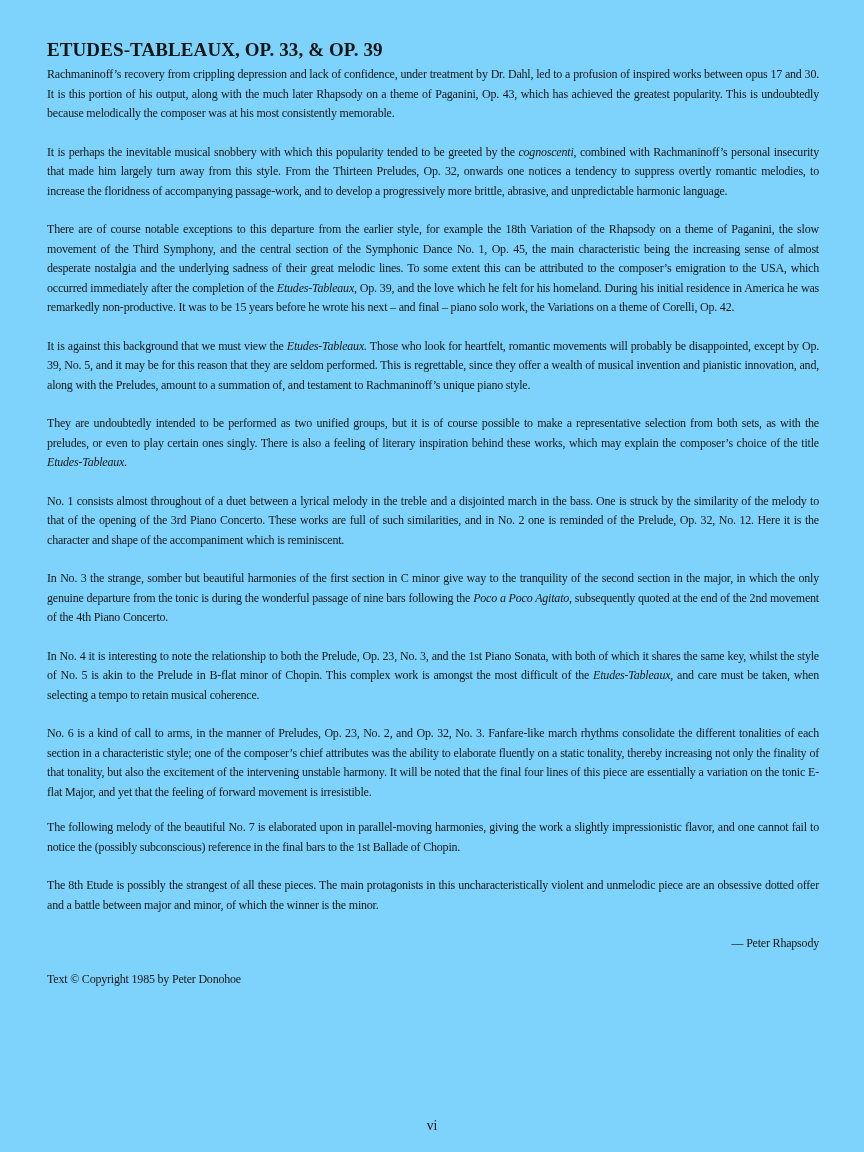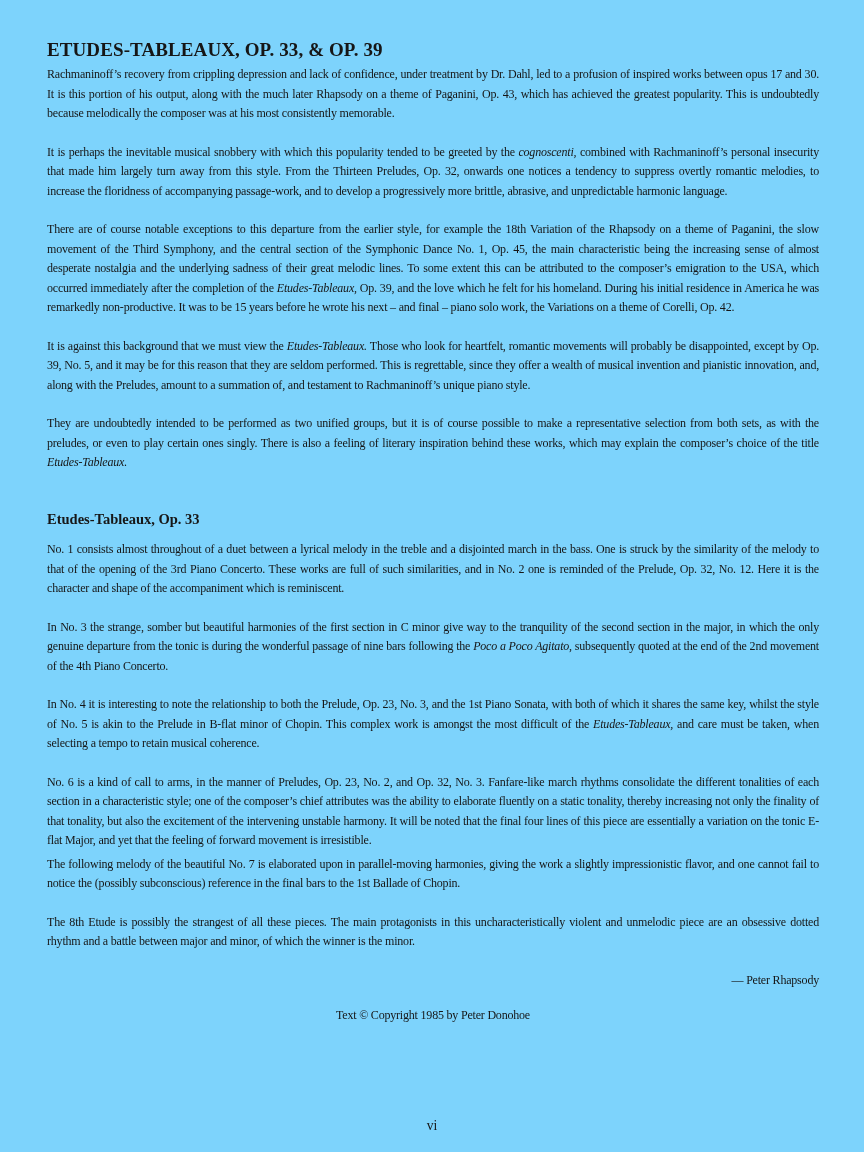--- a/index.html
+++ b/index.html
@@ -27,35 +27,35 @@
     letter-spacing: 0.1px;
   }
   #blocks p, .text-column p {
     margin: 19px 0 0 0;
     font-size: 12px;
     line-height: 19.5px;
     letter-spacing: -0.2px;
     text-align: justify;
   }
   #blocks p:first-child { margin-top: 4px; }
-  #blocks p.flush { margin-top: 4px; }
+  #blocks p.flush { margin-top: 16px; }
   #blocks h2 {
     font-size: 14.5px;
     line-height: 19.5px;
     font-weight: bold;
     margin: 37px 0 0 0;
   }
   #blocks h2 + p { margin-top: 11px; }
   .italic { font-style: italic; }
   p.signature {
     text-align: right;
     margin-top: 19px;
   }
   p.copyright {
-    text-align: center;
+    text-align: left;
     margin-top: 16px;
   }
   .page-number {
     position: absolute;
     bottom: 18px;
     left: 0;
     right: 0;
     text-align: center;
     font-size: 13.6px;
     line-height: 17px;
@@ -67,25 +67,24 @@
 
 <div class="page">
   <div class="text-column">
     <h1 class="title">ETUDES-TABLEAUX, OP. 33, &amp; OP. 39</h1>
     <div id="blocks">
         <p><span>Rachmaninoff’s recovery from crippling depression and lack of confidence, under treatment by Dr. Dahl, led to a profusion of inspired works between opus 17 and 30. It is this portion of his output, along with the much later Rhapsody on a theme of Paganini, Op. 43, which has achieved the greatest popularity. This is undoubtedly because melodically the composer was at his most consistently memorable.</span></p>
         <p><span>It is perhaps the inevitable musical snobbery with which this popularity tended to be greeted by the </span><span class="italic">cognoscenti,</span><span> combined with Rachmaninoff’s personal insecurity that made him largely turn away from this style. From the Thirteen Preludes, Op. 32, onwards one notices a tendency to suppress overtly romantic melodies, to increase the floridness of accompanying passage-work, and to develop a progressively more brittle, abrasive, and unpredictable harmonic language.</span></p>
         <p><span>There are of course notable exceptions to this departure from the earlier style, for example the 18th Variation of the Rhapsody on a theme of Paganini, the slow movement of the Third Symphony, and the central section of the Symphonic Dance No. 1, Op. 45, the main characteristic being the increasing sense of almost desperate nostalgia and the underlying sadness of their great melodic lines. To some extent this can be attributed to the composer’s emigration to the USA, which occurred immediately after the completion of the </span><span class="italic">Etudes-Tableaux,</span><span> Op. 39, and the love which he felt for his homeland. During his initial residence in America he was remarkedly non-productive. It was to be 15 years before he wrote his next – and final – piano solo work, the Variations on a theme of Corelli, Op. 42.</span></p>
         <p><span>It is against this background that we must view the </span><span class="italic">Etudes-Tableaux.</span><span> Those who look for heartfelt, romantic movements will probably be disappointed, except by Op. 39, No. 5, and it may be for this reason that they are seldom performed. This is regrettable, since they offer a wealth of musical invention and pianistic innovation, and, along with the Preludes, amount to a summation of, and testament to Rachmaninoff’s unique piano style.</span></p>
         <p><span>They are undoubtedly intended to be performed as two unified groups, but it is of course possible to make a representative selection from both sets, as with the preludes, or even to play certain ones singly. There is also a feeling of literary inspiration behind these works, which may explain the composer’s choice of the title </span><span class="italic">Etudes-Tableaux.</span></p>
-        <h2>Etudes-Tableaux, Op. 33</h2>
         <p><span>No. 1 consists almost throughout of a duet between a lyrical melody in the treble and a disjointed march in the bass. One is struck by the similarity of the melody to that of the opening of the 3rd Piano Concerto. These works are full of such similarities, and in No. 2 one is reminded of the Prelude, Op. 32, No. 12. Here it is the character and shape of the accompaniment which is reminiscent.</span></p>
         <p><span>In No. 3 the strange, somber but beautiful harmonies of the first section in C minor give way to the tranquility of the second section in the major, in which the only genuine departure from the tonic is during the wonderful passage of nine bars following the </span><span class="italic">Poco a Poco Agitato</span><span>, subsequently quoted at the end of the 2nd movement of the 4th Piano Concerto.</span></p>
         <p><span>In No. 4 it is interesting to note the relationship to both the Prelude, Op. 23, No. 3, and the 1st Piano Sonata, with both of which it shares the same key, whilst the style of No. 5 is akin to the Prelude in B-flat minor of Chopin. This complex work is amongst the most difficult of the </span><span class="italic">Etudes-Tableaux,</span><span> and care must be taken, when selecting a tempo to retain musical coherence.</span></p>
         <p><span>No. 6 is a kind of call to arms, in the manner of Preludes, Op. 23, No. 2, and Op. 32, No. 3. Fanfare-like march rhythms consolidate the different tonalities of each section in a characteristic style; one of the composer’s chief attributes was the ability to elaborate fluently on a static tonality, thereby increasing not only the finality of that tonality, but also the excitement of the intervening unstable harmony. It will be noted that the final four lines of this piece are essentially a variation on the tonic E-flat Major, and yet that the feeling of forward movement is irresistible.</span></p>
         <p class="flush"><span>The following melody of the beautiful No. 7 is elaborated upon in parallel-moving harmonies, giving the work a slightly impressionistic flavor, and one cannot fail to notice the (possibly subconscious) reference in the final bars to the 1st Ballade of Chopin.</span></p>
-        <p><span>The 8th Etude is possibly the strangest of all these pieces. The main protagonists in this uncharacteristically violent and unmelodic piece are an obsessive dotted rhythm and a battle between major and minor, of which the winner is the minor.</span></p>
+        <p><span>The 8th Etude is possibly the strangest of all these pieces. The main protagonists in this uncharacteristically violent and unmelodic piece are an obsessive dotted offer and a battle between major and minor, of which the winner is the minor.</span></p>
       </div>
     <p class="signature">— Peter Rhapsody</p>
     <p class="copyright">Text © Copyright 1985 by Peter Donohoe</p>
   </div>
   <div class="page-number">vi</div>
 </div>
 
 </body></html>

